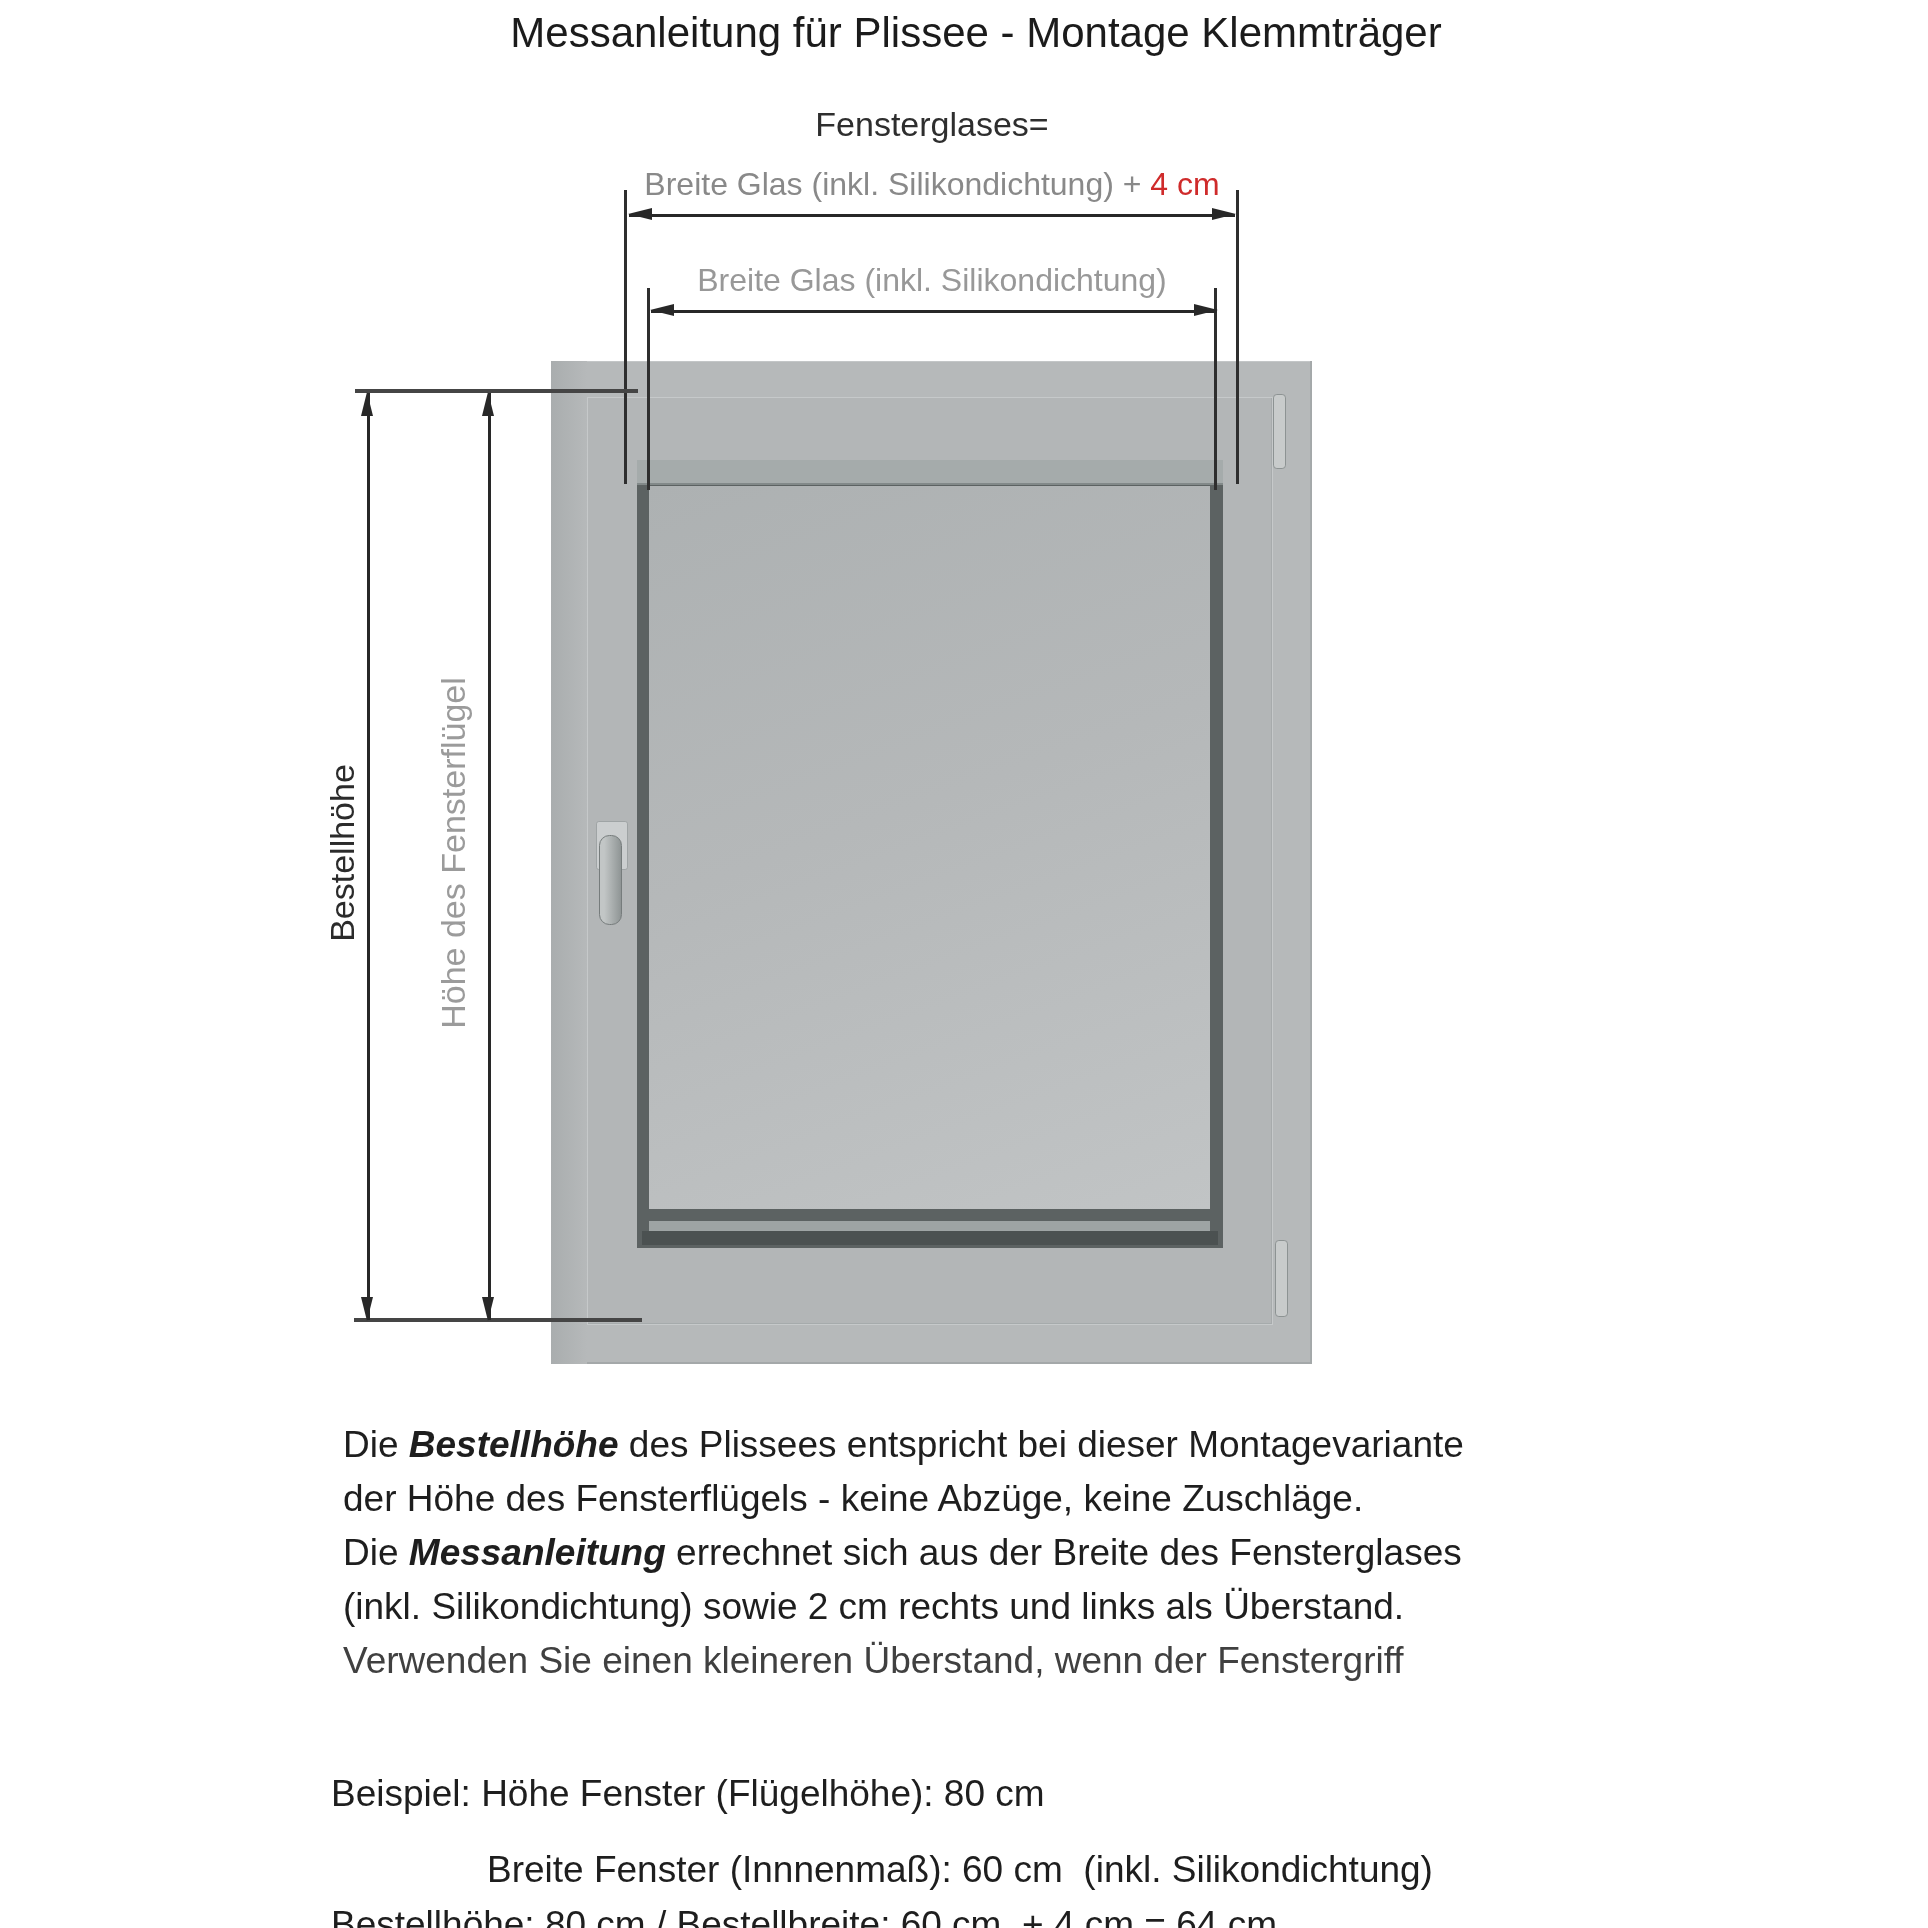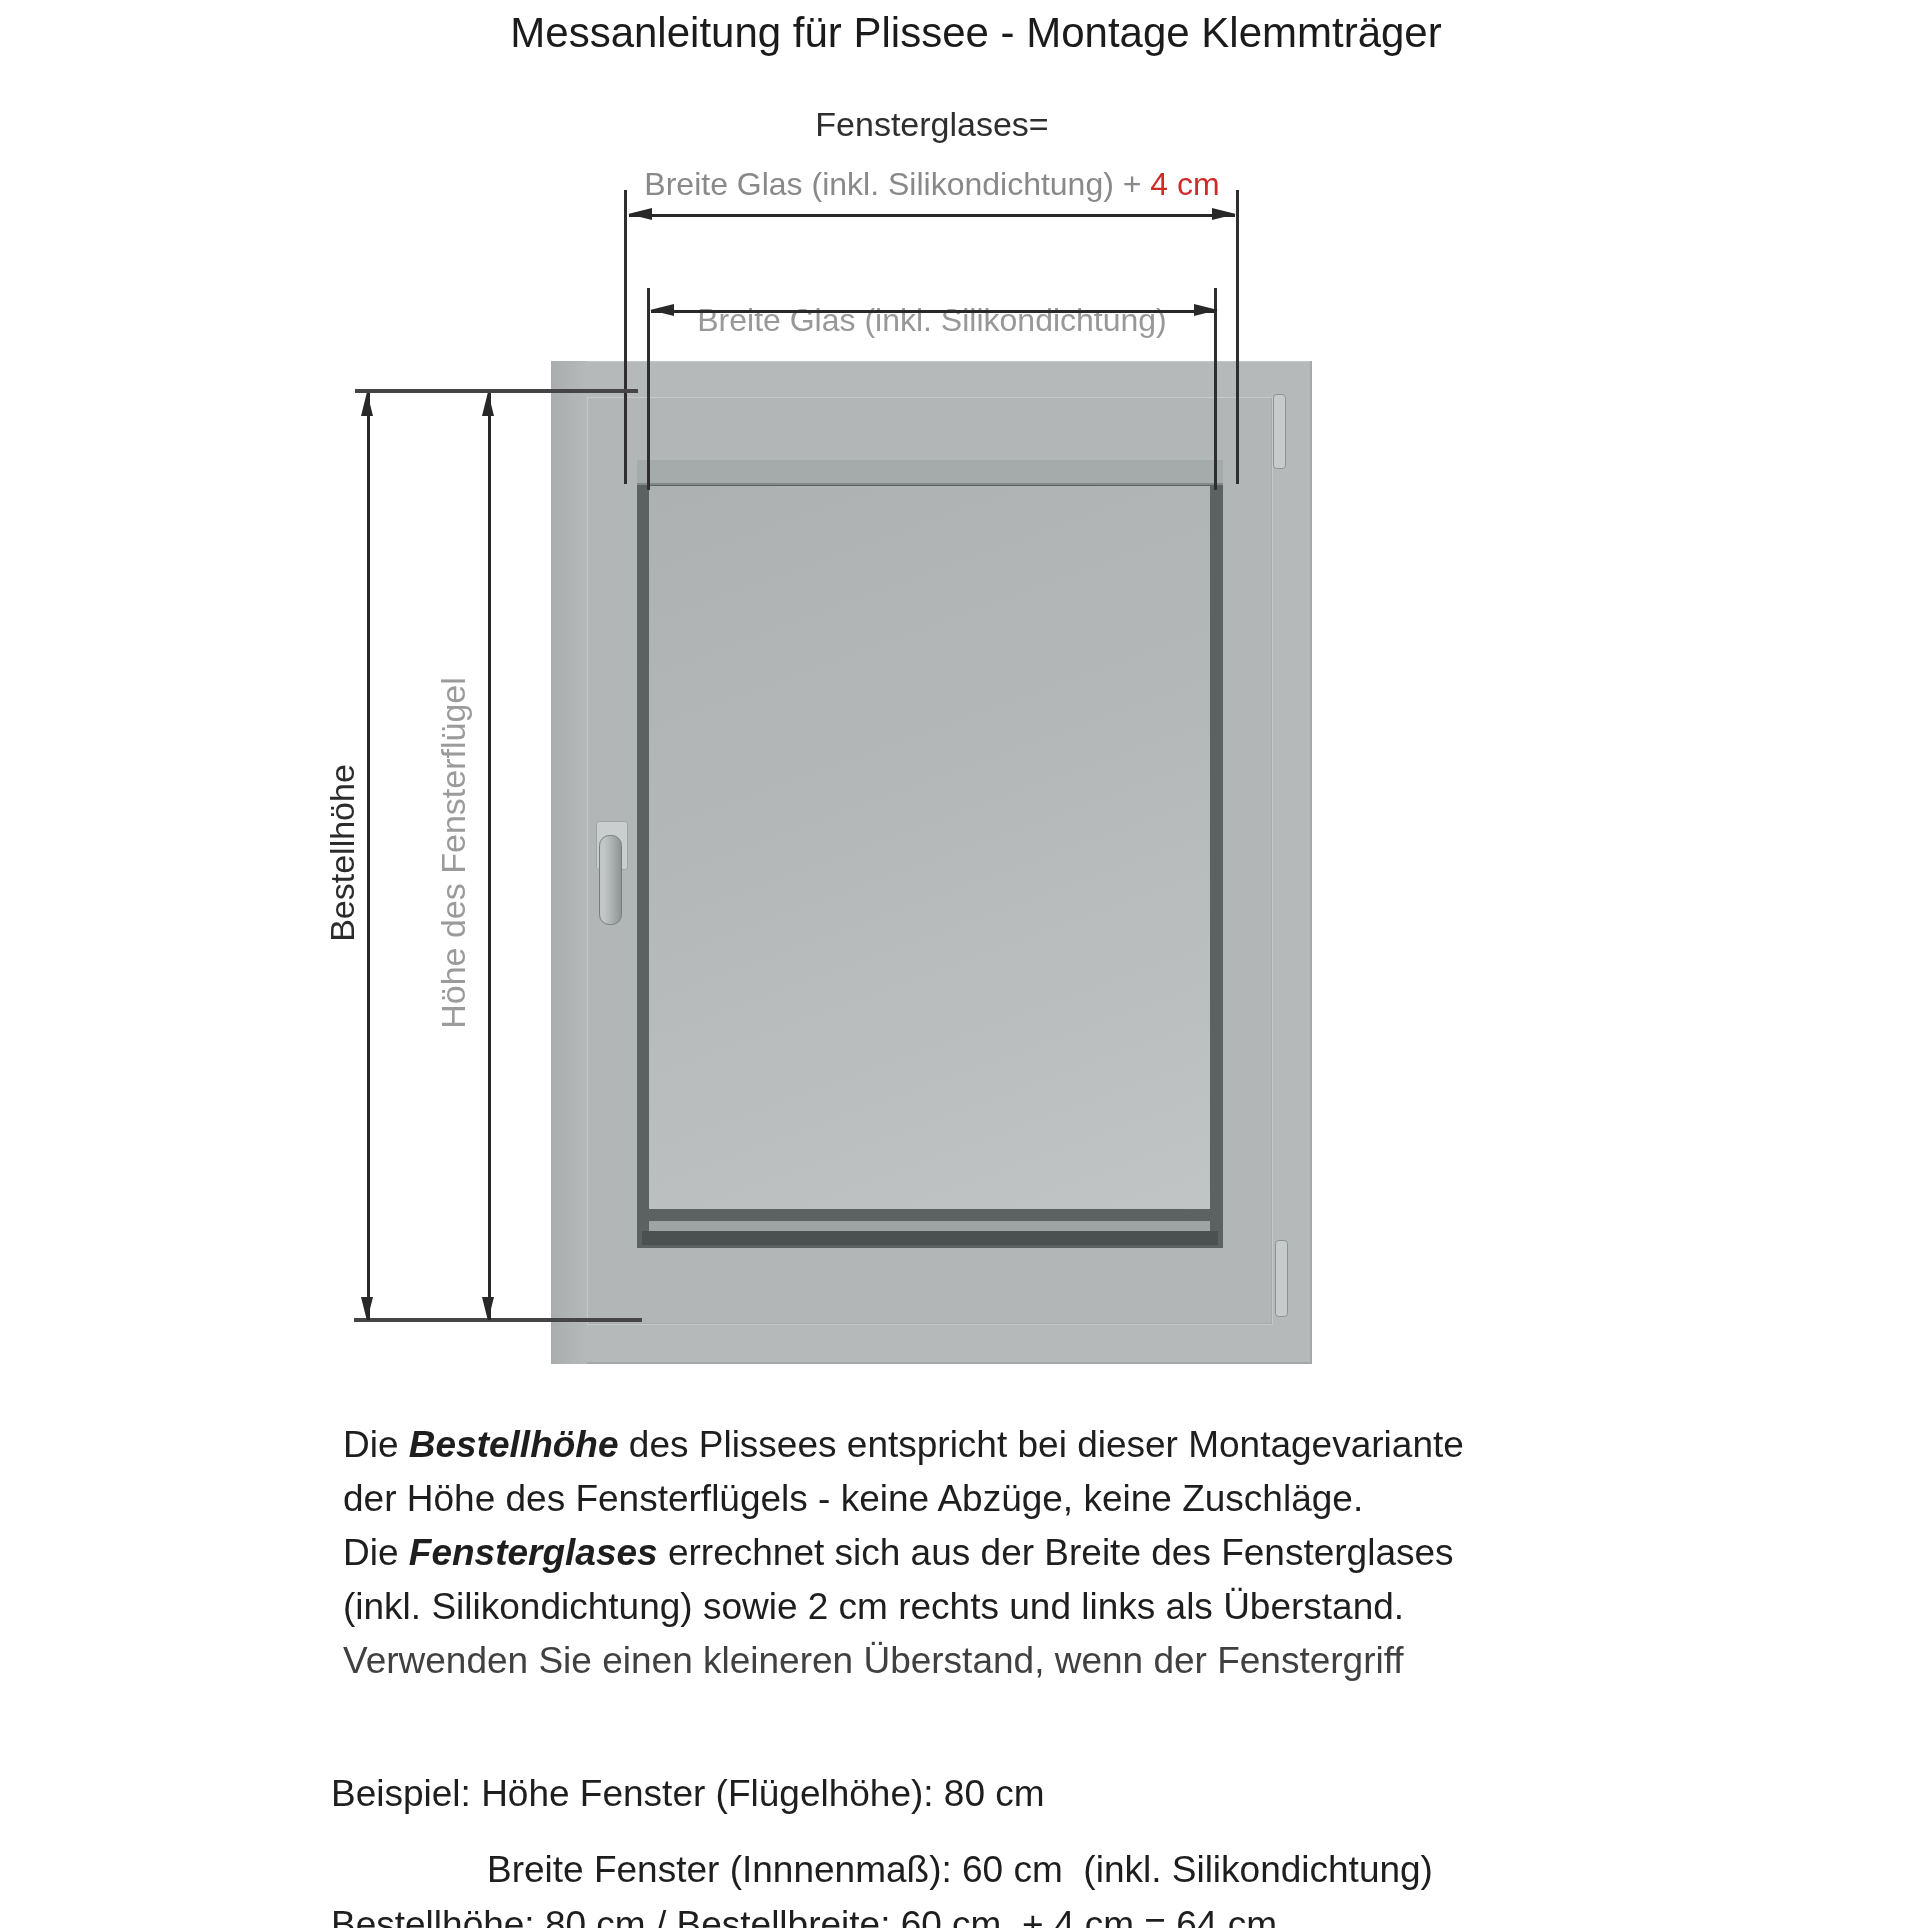--- a/index.html
+++ b/index.html
@@ -8,21 +8,21 @@
     font-family:"Liberation Sans","DejaVu Sans",sans-serif;color:#1e1e1e;
   }
   .abs{position:absolute;}
   .tline{white-space:pre-wrap;}
 
   
   .title{left:0;right:0;top:9.4px;text-align:center;font-size:42px;letter-spacing:0;color:#1b1b1b;padding-left:24px;}
   .bestellbreite{left:527px;width:810px;top:105px;text-align:center;font-size:34px;color:#2e2e2e;}
   .wlabel-outer{left:480px;width:904px;top:166px;text-align:center;font-size:32px;color:#898989;}
   .wlabel-outer .red{color:#cf2b2b;}
-  .wlabel-inner{left:480px;width:904px;top:262px;text-align:center;font-size:32px;color:#989898;margin-top:40px;}
+  .wlabel-inner{left:480px;width:904px;top:262px;text-align:center;font-size:32px;color:#989898;}
 
   
   .vlabel{width:490px;height:40px;text-align:center;font-size:34px;transform:rotate(-90deg);}
   .vlabel-h{left:98px;top:833px;color:#2b2b2b;}
   .vlabel-f{left:209px;top:833px;color:#9b9b9b;}
 
   
   .hdim{height:2.8px;background:#282828;}
   .hdim::before{content:"";position:absolute;left:-0.9px;top:-5.6px;
     border-top:6.6px solid transparent;border-bottom:6.6px solid transparent;border-right:24.5px solid #282828;}
@@ -121,21 +121,21 @@
 
   <div class="abs vdim vdim1"></div>
   <div class="abs vdim vdim2"></div>
 
   <div class="abs vlabel vlabel-h tline">Bestellhöhe</div>
   <div class="abs vlabel vlabel-f tline">Höhe des Fensterflügel</div>
 
   <div class="abs text-block">
     <div class="tline"><span>Die </span><span class="em">Bestellhöhe</span><span> des Plissees entspricht bei dieser Montagevariante</span></div>
     <div class="tline">der Höhe des Fensterflügels - keine Abzüge, keine Zuschläge.</div>
-    <div class="tline"><span>Die </span><span class="em">Fensterglases</span><span> errechnet sich aus der Breite des Fensterglases</span></div>
+    <div class="tline"><span>Die </span><span class="em">Messanleitung</span><span> errechnet sich aus der Breite des Fensterglases</span></div>
     <div class="tline">(inkl. Silikondichtung) sowie 2 cm rechts und links als Überstand.</div>
     <div class="tline warning">Verwenden Sie einen kleineren Überstand, wenn der Fenstergriff</div>
   </div>
 
   <div class="abs example-block">
     <div class="tline example-line">Beispiel: Höhe Fenster (Flügelhöhe): 80 cm</div>
     <div class="tline example-line indent">Breite Fenster (Innnenmaß): 60 cm  (inkl. Silikondichtung)</div>
     <div class="tline example-line">Bestellhöhe: 80 cm / Bestellbreite: 60 cm  + 4 cm = 64 cm</div>
   </div>
 

